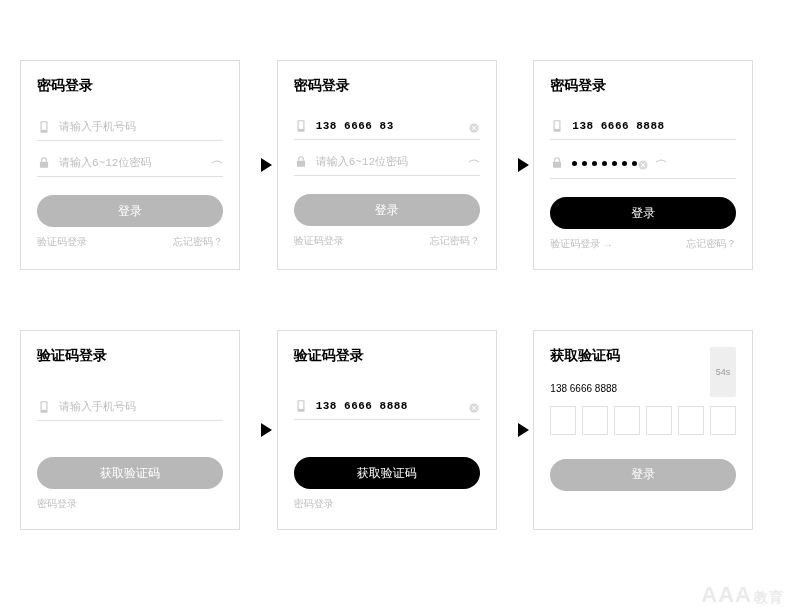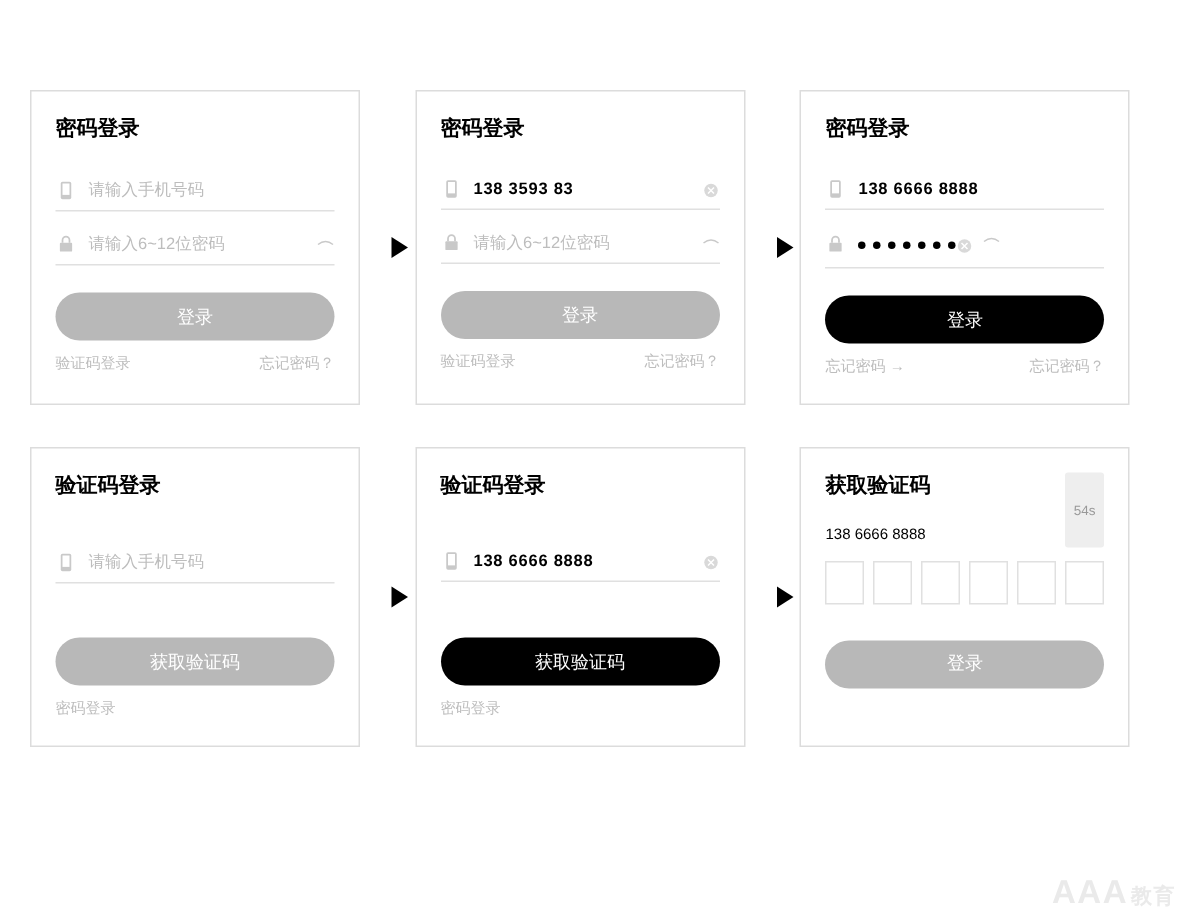--- a/index.html
+++ b/index.html
@@ -7,21 +7,21 @@
     width: 790px;
     height: 610px;
     background: #ffffff;
     font-family: -apple-system, "PingFang SC", "Microsoft YaHei", sans-serif;
     position: relative;
   }
   .grid {
     display: grid;
     grid-template-columns: 1fr 20px 1fr 20px 1fr;
     grid-template-rows: auto auto;
-    gap: 28px 0;
+    gap: 60px 0;
     padding: 60px 20px 20px;
   }
   .card {
     border: 1px solid #dcdcdc;
     padding: 16px 16px 18px;
     background: #fff;
     width: 220px;
     min-height: 200px;
     display: flex;
     flex-direction: column;
@@ -42,20 +42,21 @@
   }
   .input-row .icon {
     width: 14px;
     height: 14px;
     margin-right: 8px;
     flex-shrink: 0;
   }
   .input-row .text {
     font-size: 11px;
     flex: 1;
+    font-family: Liberation Mono, monospace;
   }
   .placeholder { color: #bdbdbd; }
   .filled { color: #000; font-weight: 600; letter-spacing: 0.5px;}
   .dots {
     display: flex;
     gap: 5px;
     align-items: center;
   }
   .dots span {
     width: 5px; height: 5px; border-radius: 50%; background: #000;
@@ -197,21 +198,21 @@
 
   <div class="card">
     <div class="title">密码登录</div>
     <div class="input-row">
       <span class="icon">
         <svg viewBox="0 0 24 24">
             <rect x="6" y="2" width="12" height="20" rx="2" fill="#c9c9c9"></rect>
             <rect x="8" y="4" width="8" height="13" fill="#fff"></rect>
           </svg>
       </span>
-      <span class="text filled">138 3593 83</span>
+      <span class="text filled">138 6666 83</span>
       <span class="clear-ic">
         <svg viewBox="0 0 24 24">
             <circle cx="12" cy="12" r="9" fill="#d9d9d9"></circle>
             <path d="M8 8 L16 16 M16 8 L8 16" stroke="#fff" stroke-width="2"></path>
           </svg>
       </span>
     </div>
     <div class="input-row">
       <span class="icon">
         <svg viewBox="0 0 24 24">
@@ -273,21 +274,21 @@
         </span>
         <span>
           <svg viewBox="0 0 24 24" width="12" height="12">
               <path d="M2 12 Q12 4 22 12" stroke="#c9c9c9" stroke-width="2" fill="none"></path>
             </svg>
         </span>
       </span>
     </div>
     <div class="btn active">登录</div>
     <div class="links">
-      <span class="link-arrow">忘记密码 →</span>
+      <span class="link-arrow">验证码登录 →</span>
       <span>忘记密码？</span>
     </div>
   </div>
 
   <div class="card">
     <div class="title">验证码登录</div>
     <div style="height:10px"></div>
     <div class="input-row">
       <span class="icon">
         <svg viewBox="0 0 24 24">

